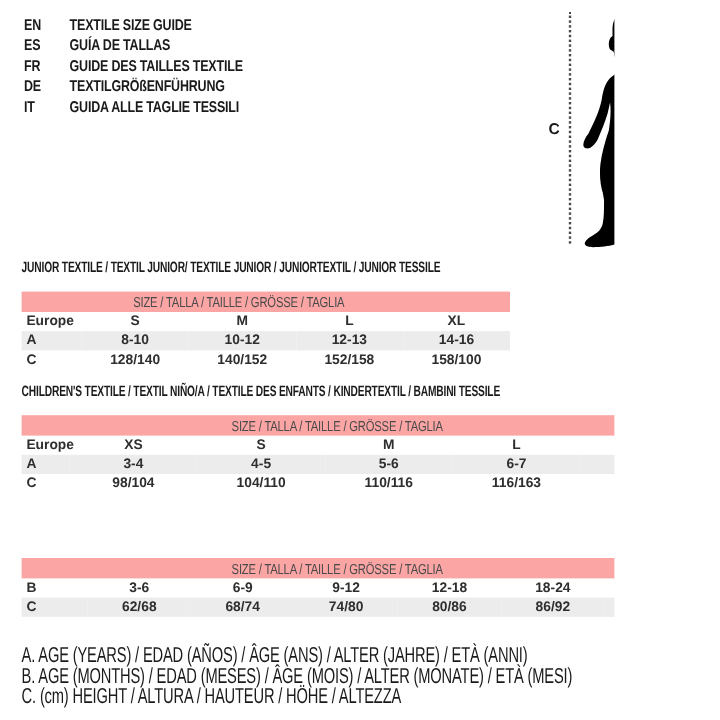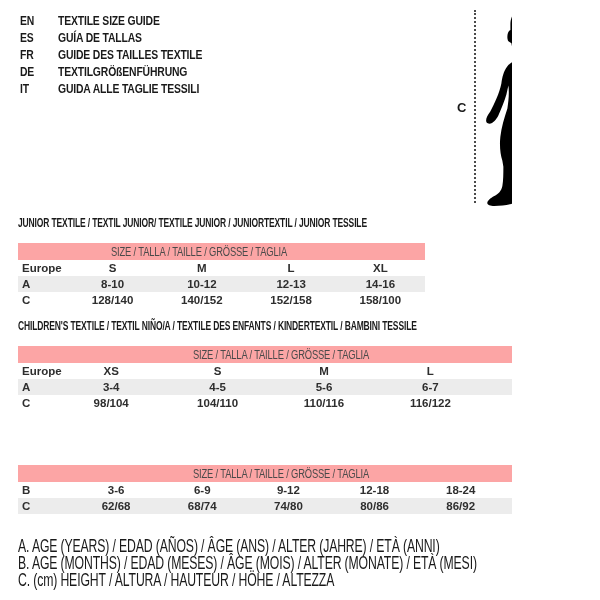--- a/index.html
+++ b/index.html
@@ -159,21 +159,21 @@
         <td>4-5</td>
         <td>5-6</td>
         <td>6-7</td>
         <td>7-8</td>
       </tr>
       <tr>
         <td class="row-label">C</td>
         <td>98/104</td>
         <td>104/110</td>
         <td>110/116</td>
-        <td>116/122</td>
+        <td>116/163</td>
         <td>122/128</td>
       </tr>
     </tbody>
   </table>
 
   <table class="size-table" id="table-babies">
     <colgroup>
         <col style="width:55px">
         <col>
         <col>

